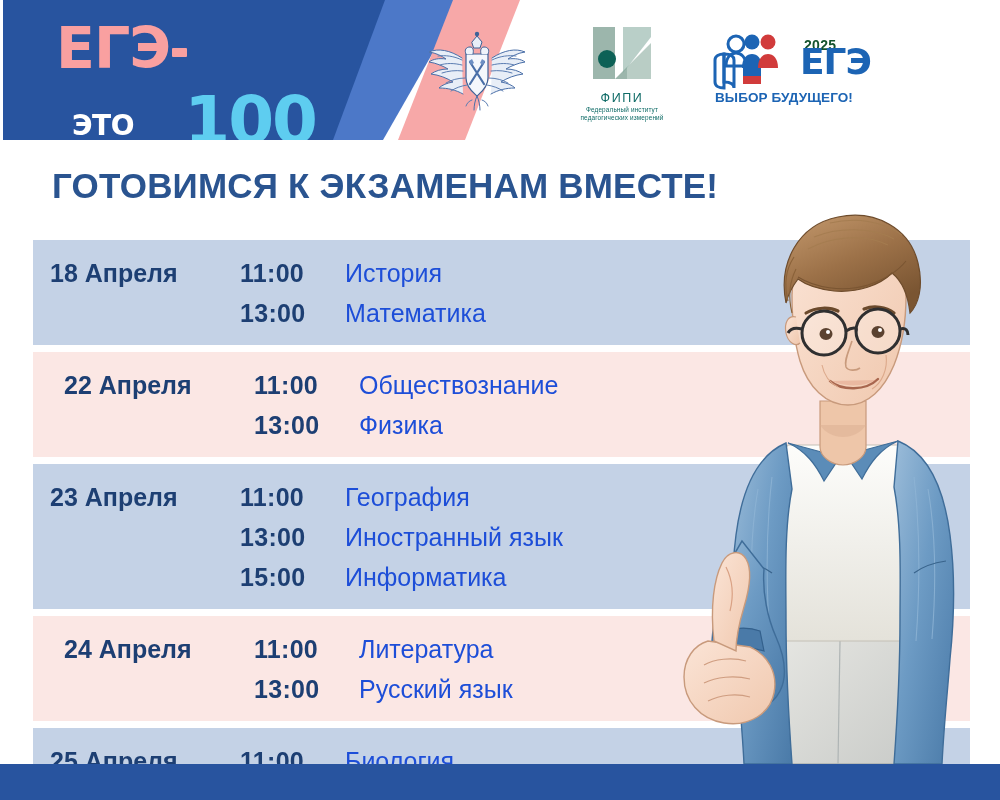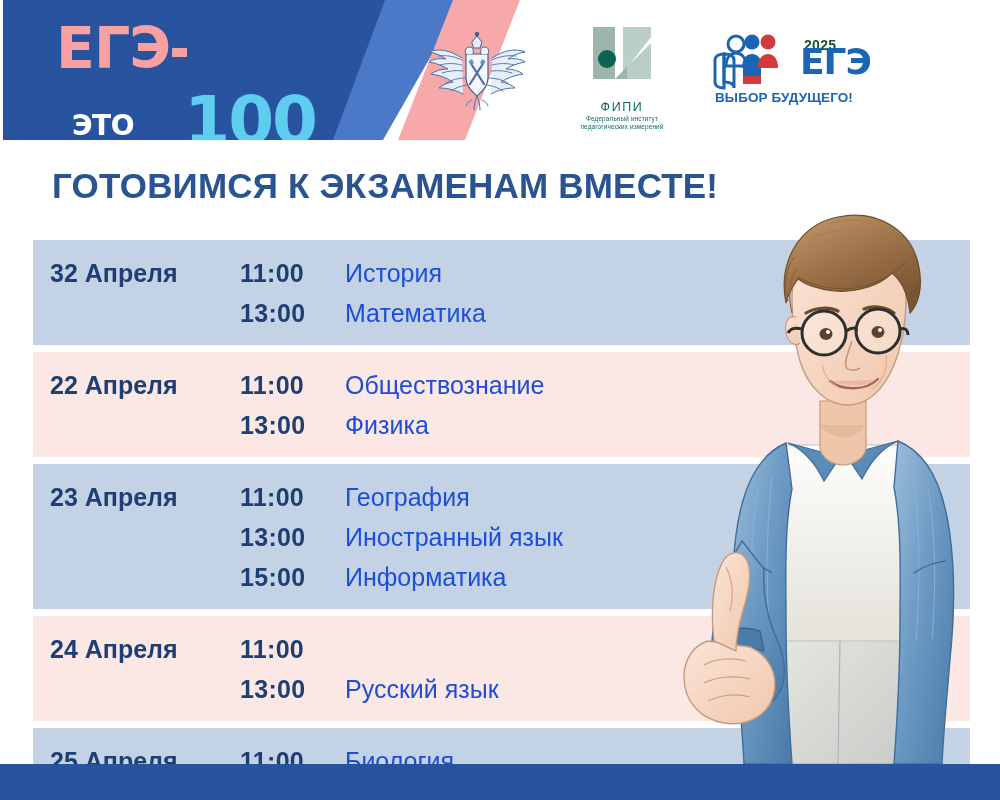--- a/index.html
+++ b/index.html
@@ -125,21 +125,21 @@
   .logo-rosobr { width: 110px; height: 84px; }
   .logo-fipi   { width: 104px; height: 86px; text-align: center; }
   .logo-ege25  { width: 150px; height: 84px; }
 
   .fipi-mark { display: block; margin: 0 auto; }
   .fipi-title {
     font-family: "Liberation Sans", sans-serif;
     font-size: 12.5px;
     letter-spacing: 1.6px;
     color: #0e6b66;
-    margin-top: 17px;
+    margin-top: 8px;
     font-weight: normal;
   }
   .fipi-sub {
     font-family: "Liberation Sans", sans-serif;
     font-size: 6.4px;
     line-height: 1.22;
     letter-spacing: 0.15px;
     color: #0e6b66;
     margin-top: 1px;
     white-space: pre-line;
@@ -194,21 +194,21 @@
     top: 240px;
     width: 937px;
   }
   .sched-row {
     position: relative;
     width: 937px;
     margin-bottom: 7px;
     padding: 13px 0 12px 0;
   }
   .sched-row.tone-blue { background: #c4d2e6; }
-  .sched-row.tone-pink { background: #fbe7e4; }
+  .sched-row.tone-pink { background: #fbe7e4; padding-left: 14px; }
 
   .row-inner {
     display: flex;
     align-items: flex-start;
     padding-left: 17px;
   }
   .row-date {
     width: 190px;
     flex: 0 0 190px;
     font-family: "Liberation Sans", "DejaVu Sans", sans-serif;
@@ -358,21 +358,21 @@
       </div>
 
     </div>
   </div>
 
   <h1 class="page-title">ГОТОВИМСЯ К ЭКЗАМЕНАМ ВМЕСТЕ!</h1>
 
   <div class="schedule">
       <div class="sched-row tone-blue">
         <div class="row-inner">
-          <div class="row-date">32 Апреля</div>
+          <div class="row-date">18 Апреля</div>
           <div class="row-sessions">
             <div class="session">
               <span class="ses-time">11:00</span>
               <span class="ses-subject">История</span>
             </div>
             <div class="session">
               <span class="ses-time">13:00</span>
               <span class="ses-subject">Математика</span>
             </div>
           </div>
@@ -411,20 +411,21 @@
             </div>
           </div>
         </div>
       </div>
       <div class="sched-row tone-pink">
         <div class="row-inner">
           <div class="row-date">24 Апреля</div>
           <div class="row-sessions">
             <div class="session">
               <span class="ses-time">11:00</span>
+              <span class="ses-subject">Литература</span>
             </div>
             <div class="session">
               <span class="ses-time">13:00</span>
               <span class="ses-subject">Русский язык</span>
             </div>
           </div>
         </div>
       </div>
       <div class="sched-row tone-blue">
         <div class="row-inner">

